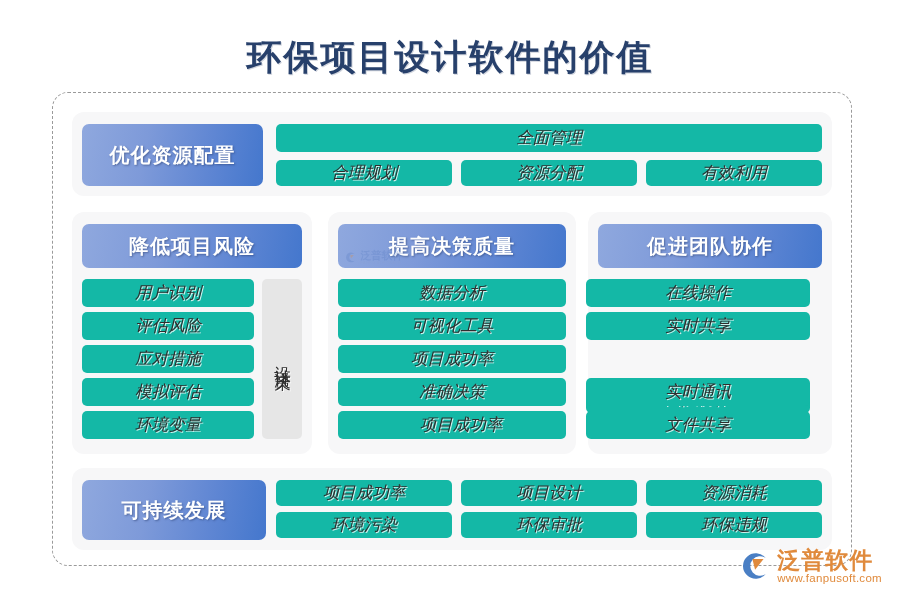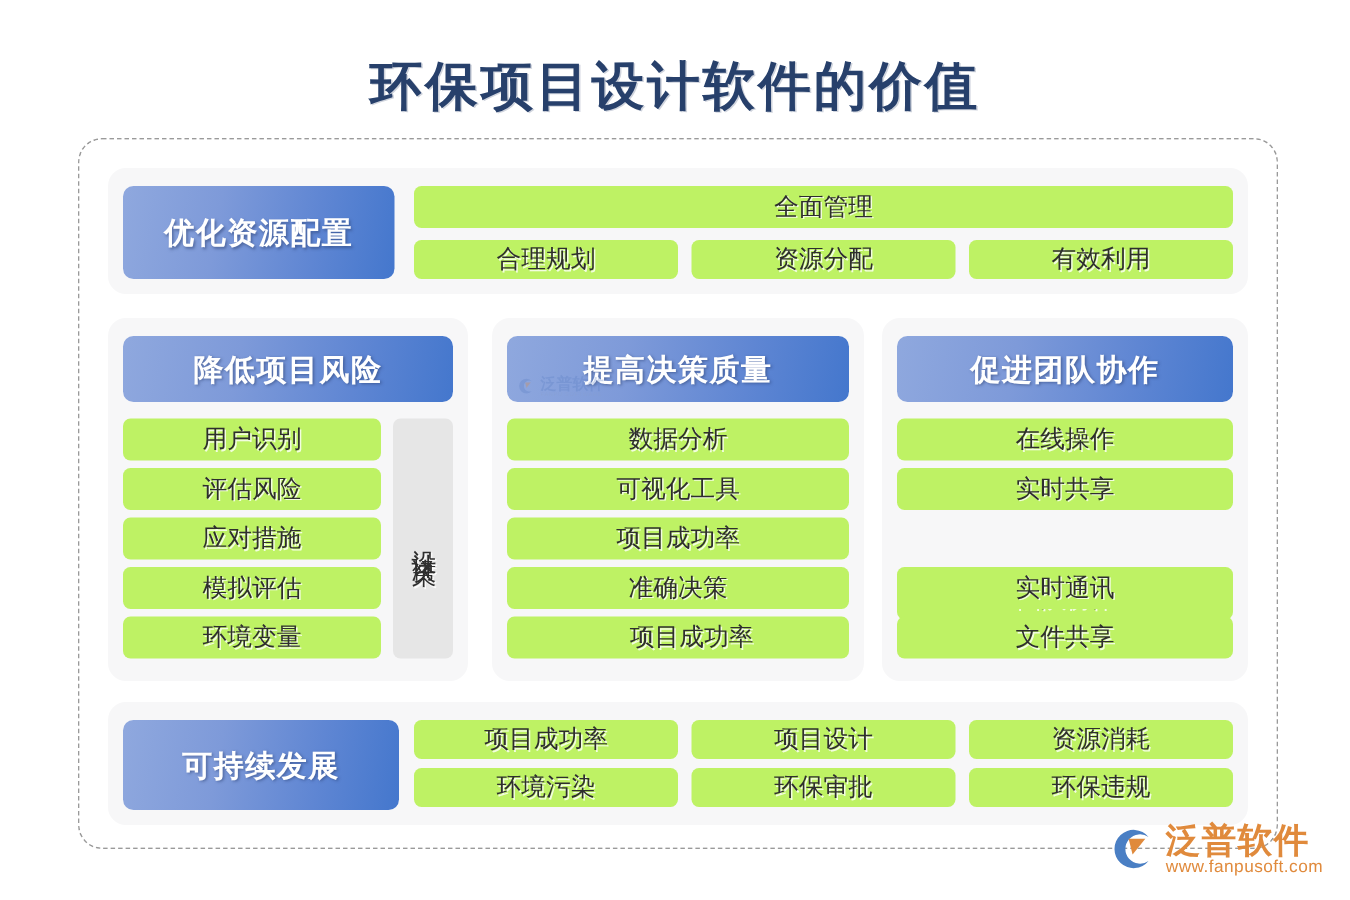--- a/index.html
+++ b/index.html
@@ -61,29 +61,30 @@
   }
   .btn-top    { left: 82px;  top: 124px; width: 181px; height: 62px;  font-size: 20px; }
   .btn-a      { left: 82px;  top: 224px; width: 220px; height: 44px;  font-size: 20px; }
   .btn-b      { left: 338px; top: 224px; width: 228px; height: 44px;  font-size: 20px; }
   .btn-c      { left: 598px; top: 224px; width: 224px; height: 44px;  font-size: 20px; }
   .btn-bottom { left: 82px;  top: 480px; width: 184px; height: 60px;  font-size: 20px; }
 
   
   .pill {
     position: absolute;
-    background: #bef264;
+    background: #14b8a6;
     border-radius: 5px;
     color: #2e2e2e;
     font-size: 16.5px;
     display: flex;
     align-items: center;
     justify-content: center;
     text-shadow: 1px 1px 0 rgba(255,255,255,.8);
     z-index: 2;
+    font-style: italic;
   }
 
   
   .p-full  { left: 276px; top: 124px; width: 546px; height: 28px; }
   .p-t1    { left: 276px; top: 160px; width: 176px; height: 26px; }
   .p-t2    { left: 461px; top: 160px; width: 176px; height: 26px; }
   .p-t3    { left: 646px; top: 160px; width: 176px; height: 26px; }
 
   
   .pa { left: 82px; width: 172px; height: 28px; }
@@ -108,21 +109,21 @@
     letter-spacing: 3px;
     text-shadow: 1px 1px 0 rgba(255,255,255,.8);
   }
 
   
   .pb { left: 338px; width: 228px; height: 28px; }
   .pb1 { top: 279px; } .pb2 { top: 312px; } .pb3 { top: 345px; }
   .pb4 { top: 378px; } .pb5 { top: 411px; padding-left: 18px; }
 
   
-  .pc { left: 598px; width: 224px; height: 28px; }
+  .pc { left: 586px; width: 224px; height: 28px; }
   .pc1 { top: 279px; } .pc2 { top: 312px; } .pc3 { top: 345px; margin-top: 40px; }
   .pc4 { top: 378px; } .pc5 { top: 411px; }
 
   
   .pbot { width: 176px; height: 26px; }
   .bx1 { left: 276px; } .bx2 { left: 461px; } .bx3 { left: 646px; }
   .by1 { top: 480px; }  .by2 { top: 512px; }
 
   
   .watermark {

